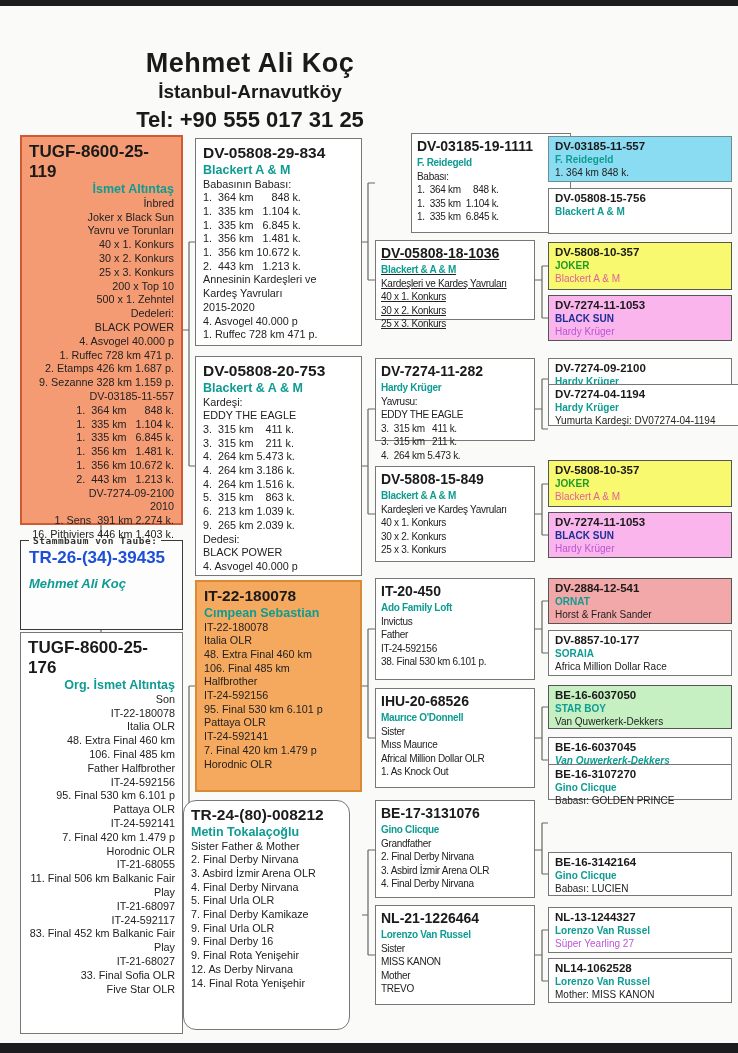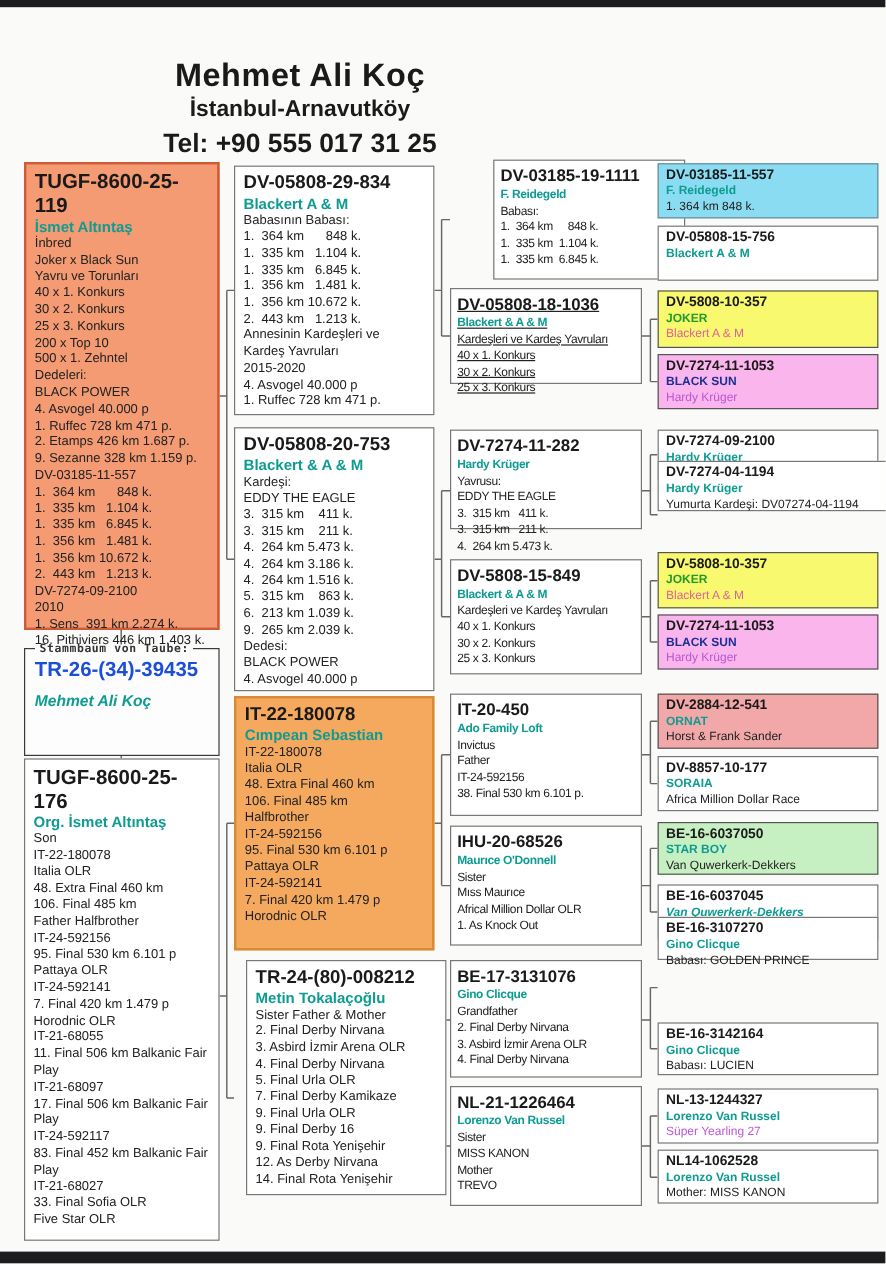--- a/index.html
+++ b/index.html
@@ -11,21 +11,21 @@
   #header{position:absolute;left:60px;top:48px;width:380px;text-align:center;color:#1a1a1a;}
   #header .h-name{font-size:27px;font-weight:bold;letter-spacing:.5px;}
   #header .h-city{font-size:19px;font-weight:bold;margin-top:2px;}
   #header .h-tel{font-size:22px;font-weight:bold;margin-top:4px;}
   svg.wires{position:absolute;left:0;top:0;pointer-events:none;}
   .box{position:absolute;box-sizing:border-box;padding:5px 7px;background:#fff;
        border:1px solid #777;color:#222;}
   .ring{font-weight:bold;font-size:15px;line-height:1.15;margin-bottom:2px;color:#1a1a1a;}
   .ln{font-size:10.8px;line-height:13.7px;white-space:pre-wrap;}
   .g1 .ring{font-size:17px;}
-  .g1 .ln{line-height:13.8px;}
+  .g1 .ln{line-height:13.8px;text-align:right;}
   .g2 .ring{font-size:15.5px;}
   .g3{padding:4px 5px;}
   .g3 .ring{font-size:14px;}
   .g3 .ln{font-size:10px;line-height:13.5px;letter-spacing:-0.3px;}
   .g4{padding:3px 6px;}
   .g4 .ring{font-size:11.5px;margin-bottom:1px;}
   .g4 .ln{font-size:10px;line-height:12.8px;}
   .teal{color:#0e9c92;font-weight:bold;font-size:12.5px;}
   .g4 .teal{font-size:10px;}
   .teal-italic{color:#0e9c92;font-weight:bold;font-style:italic;}
@@ -126,21 +126,20 @@
     <div class="ln">Father Halfbrother</div>
     <div class="ln">IT-24-592156</div>
     <div class="ln">95. Final 530 km 6.101 p</div>
     <div class="ln">Pattaya OLR</div>
     <div class="ln">IT-24-592141</div>
     <div class="ln">7. Final 420 km 1.479 p</div>
     <div class="ln">Horodnic OLR</div>
     <div class="ln">IT-21-68055</div>
     <div class="ln">11. Final 506 km Balkanic Fair Play</div>
     <div class="ln">IT-21-68097</div>
-    <div class="ln">17. Final 506 km Balkanic Fair Play</div>
     <div class="ln">IT-24-592117</div>
     <div class="ln">83. Final 452 km Balkanic Fair Play</div>
     <div class="ln">IT-21-68027</div>
     <div class="ln">33. Final Sofia OLR</div>
     <div class="ln">Five Star OLR</div>
   </div>
 
 <div class="box g2 bg-white" style="left:195px;top:138px;width:167px;height:208px;">
     <div class="ring">DV-05808-29-834</div>
     <div class="ln teal">Blackert A &amp; M</div>
@@ -182,21 +181,21 @@
     <div class="ln">48. Extra Final 460 km</div>
     <div class="ln">106. Final 485 km</div>
     <div class="ln">Halfbrother</div>
     <div class="ln">IT-24-592156</div>
     <div class="ln">95. Final 530 km 6.101 p</div>
     <div class="ln">Pattaya OLR</div>
     <div class="ln">IT-24-592141</div>
     <div class="ln">7. Final 420 km 1.479 p</div>
     <div class="ln">Horodnic OLR</div>
   </div>
-<div class="box g2 bg-white" style="left:205px;top:800px;width:167px;height:196px;">
+<div class="box g2 bg-white" style="left:183px;top:800px;width:167px;height:230px;border-radius:13px;">
     <div class="ring">TR-24-(80)-008212</div>
     <div class="ln teal">Metin Tokalaçoğlu</div>
     <div class="ln">Sister Father &amp; Mother</div>
     <div class="ln">2. Final Derby Nirvana</div>
     <div class="ln">3. Asbird İzmir Arena OLR</div>
     <div class="ln">4. Final Derby Nirvana</div>
     <div class="ln">5. Final Urla OLR</div>
     <div class="ln">7. Final Derby Kamikaze</div>
     <div class="ln">9. Final Urla OLR</div>
     <div class="ln">9. Final Derby 16</div>

